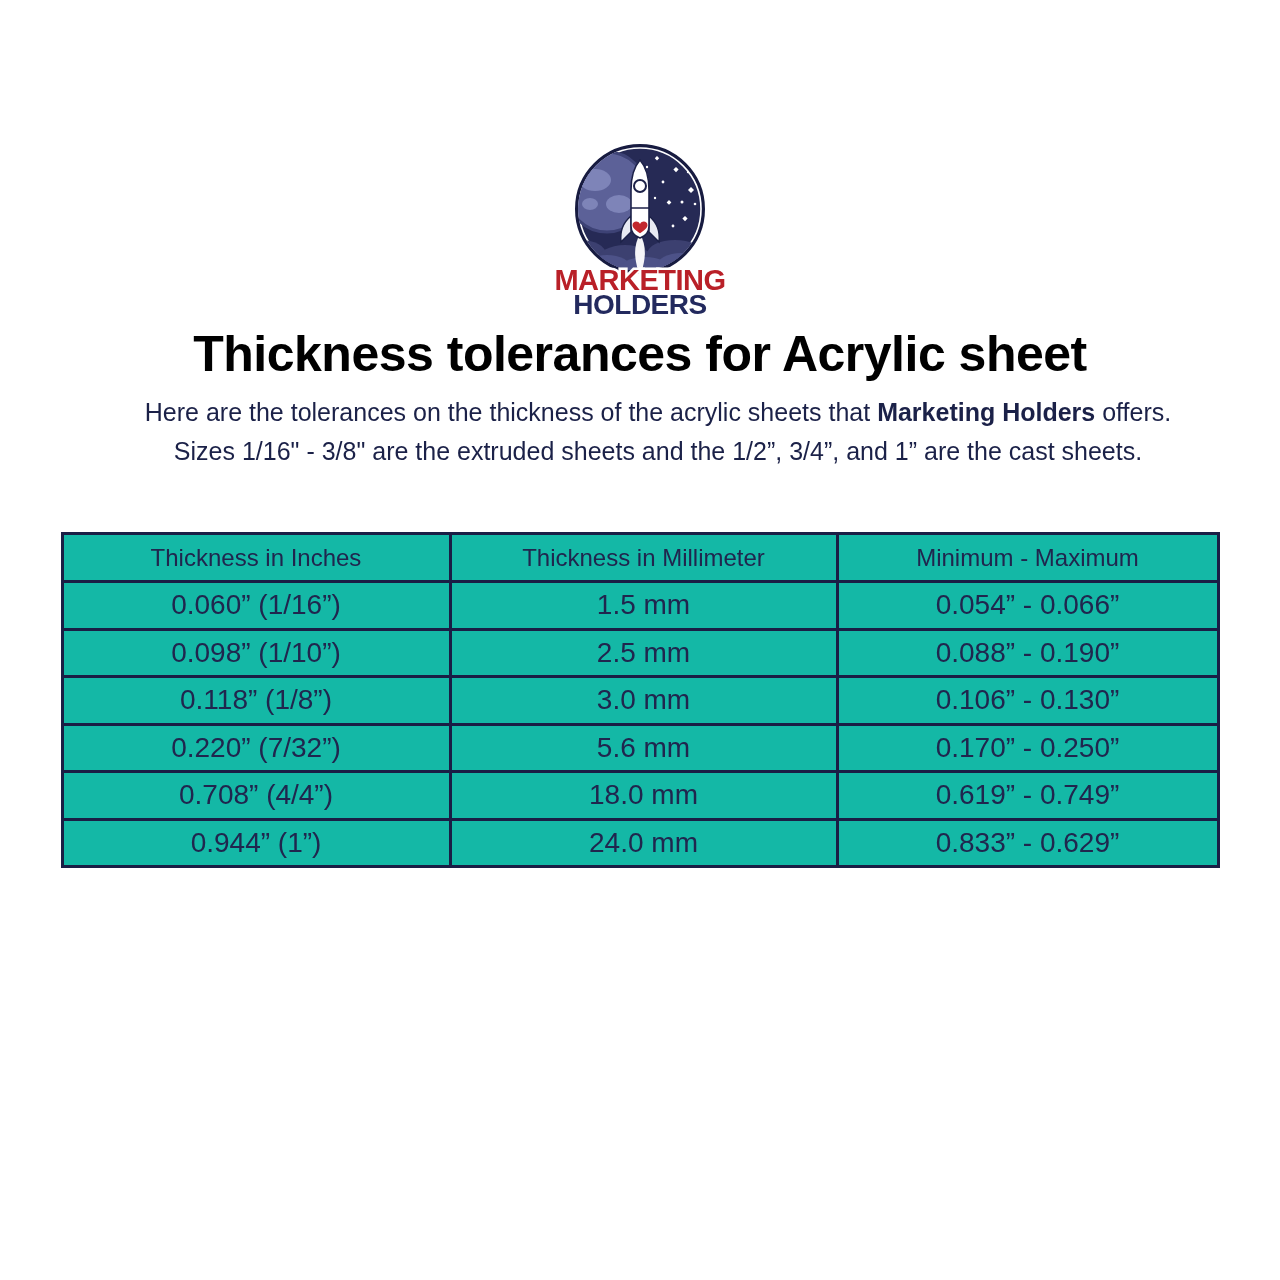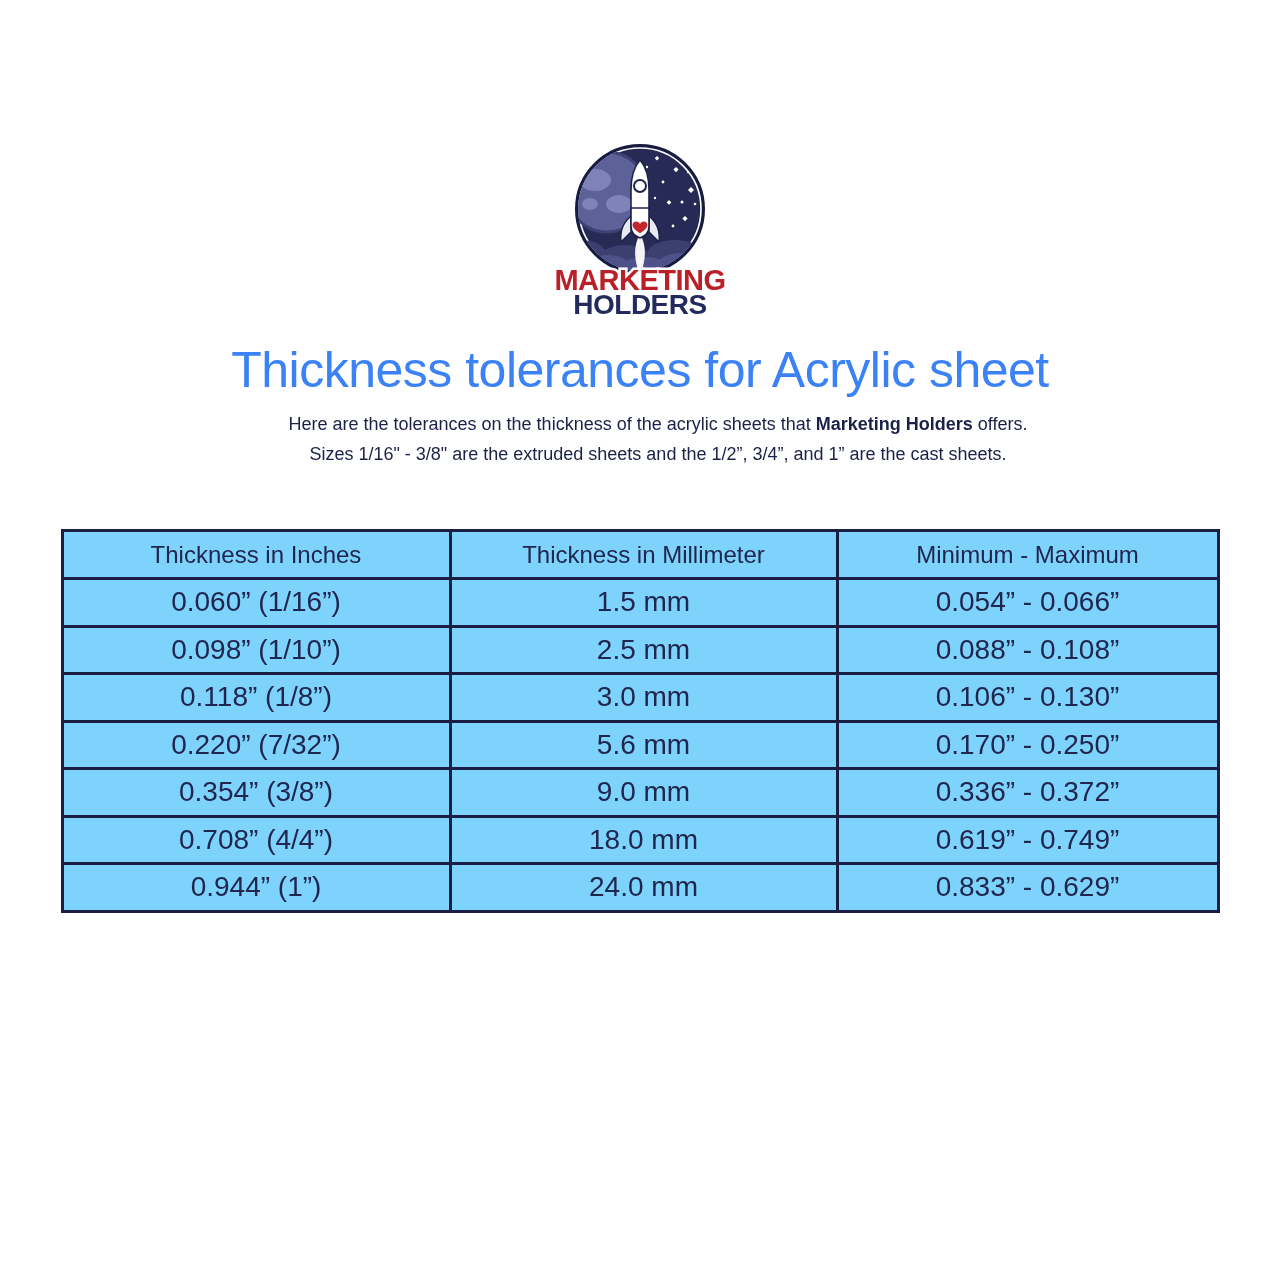--- a/index.html
+++ b/index.html
@@ -15,34 +15,34 @@
   
   .logo-wrap {
     width: 210px; height: 176px;
     margin: 142px auto 0;
     position: relative;
   }
   .logo-wrap svg { display: block; }
 
   
   .page-title {
-    margin: 26px 0 0;
+    margin: 10px 0 0;
     text-align: center;
     font-size: 50px;
-    font-weight: 400;
+    font-weight: 700;
     letter-spacing: -0.5px;
-    color: #3b82f6;
+    color: #000000;
     line-height: 1.05;
   }
 
   
   .intro {
     margin: 0;
     text-align: center;
-    font-size: 18px;
+    font-size: 25px;
     font-weight: 400;
     color: #1b2148;
     line-height: 1.35;
     padding-left: 36px;
   }
   .intro-1 { margin-top: 15px; }
   .intro-2 { margin-top: 6px; }
   .intro b { font-weight: 700; }
 
   
@@ -52,21 +52,21 @@
     width: 1156px;
     margin: 63px auto 0;
   }
   .tol-table col.c1 { width: 388px; }
   .tol-table col.c2 { width: 387px; }
   .tol-table col.c3 { width: 381px; }
   .tol-table th, .tol-table td {
     border: 3px solid #1a1e45;
     text-align: center;
     vertical-align: middle;
-    background: #7dd3fc;
+    background: #14b8a6;
     color: #20264e;
   }
   .tol-table th {
     height: 43px;
     font-size: 24px;
     font-weight: 500;
   }
   .tol-table td {
     height: 42.5px;
     font-size: 28px;
@@ -163,38 +163,33 @@
     </thead>
     <tbody>
       <tr>
         <td>0.060” (1/16”)</td>
         <td>1.5 mm</td>
         <td>0.054” - 0.066”</td>
       </tr>
       <tr>
         <td>0.098” (1/10”)</td>
         <td>2.5 mm</td>
-        <td>0.088” - 0.108”</td>
+        <td>0.088” - 0.190”</td>
       </tr>
       <tr>
         <td>0.118” (1/8”)</td>
         <td>3.0 mm</td>
         <td>0.106” - 0.130”</td>
       </tr>
       <tr>
         <td>0.220” (7/32”)</td>
         <td>5.6 mm</td>
         <td>0.170” - 0.250”</td>
       </tr>
       <tr>
-        <td>0.354” (3/8”)</td>
-        <td>9.0 mm</td>
-        <td>0.336” - 0.372”</td>
-      </tr>
-      <tr>
         <td>0.708” (4/4”)</td>
         <td>18.0 mm</td>
         <td>0.619” - 0.749”</td>
       </tr>
       <tr>
         <td>0.944” (1”)</td>
         <td>24.0 mm</td>
         <td>0.833” - 0.629”</td>
       </tr>
     </tbody>

